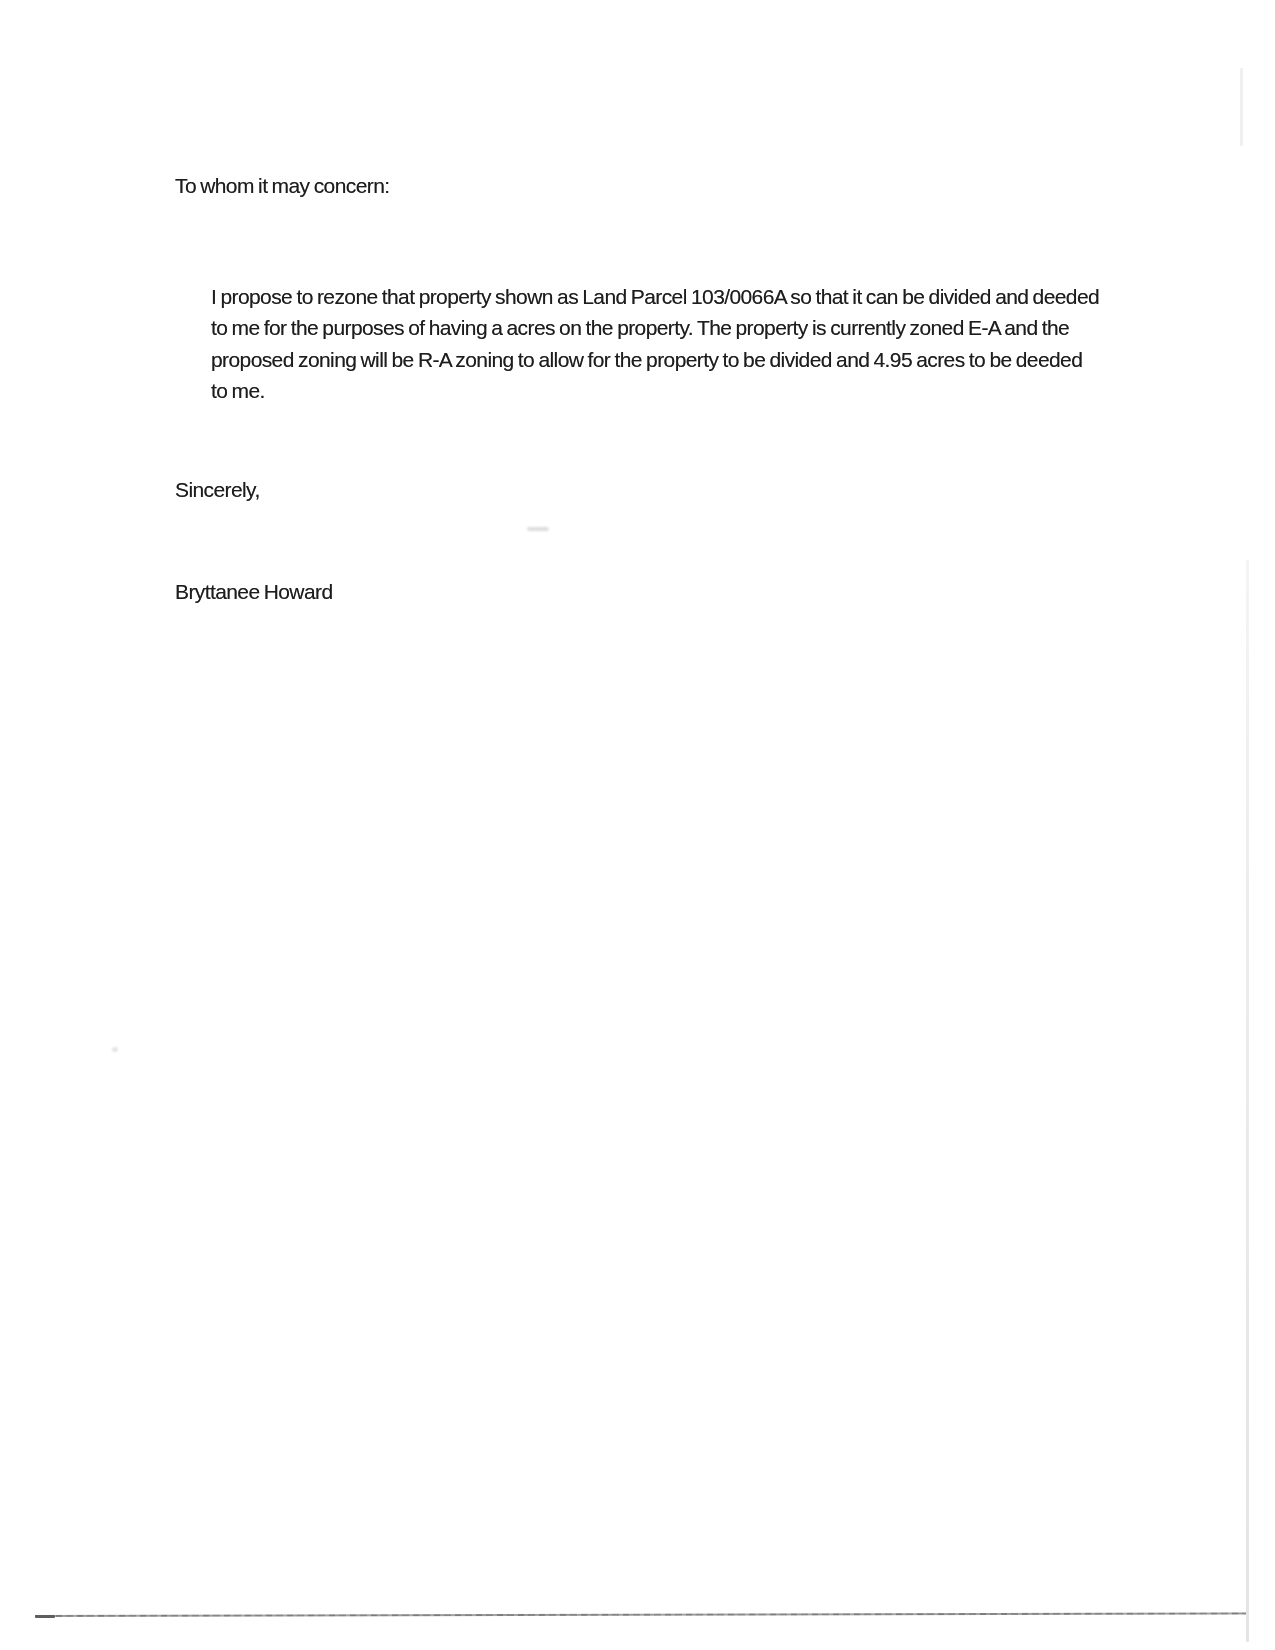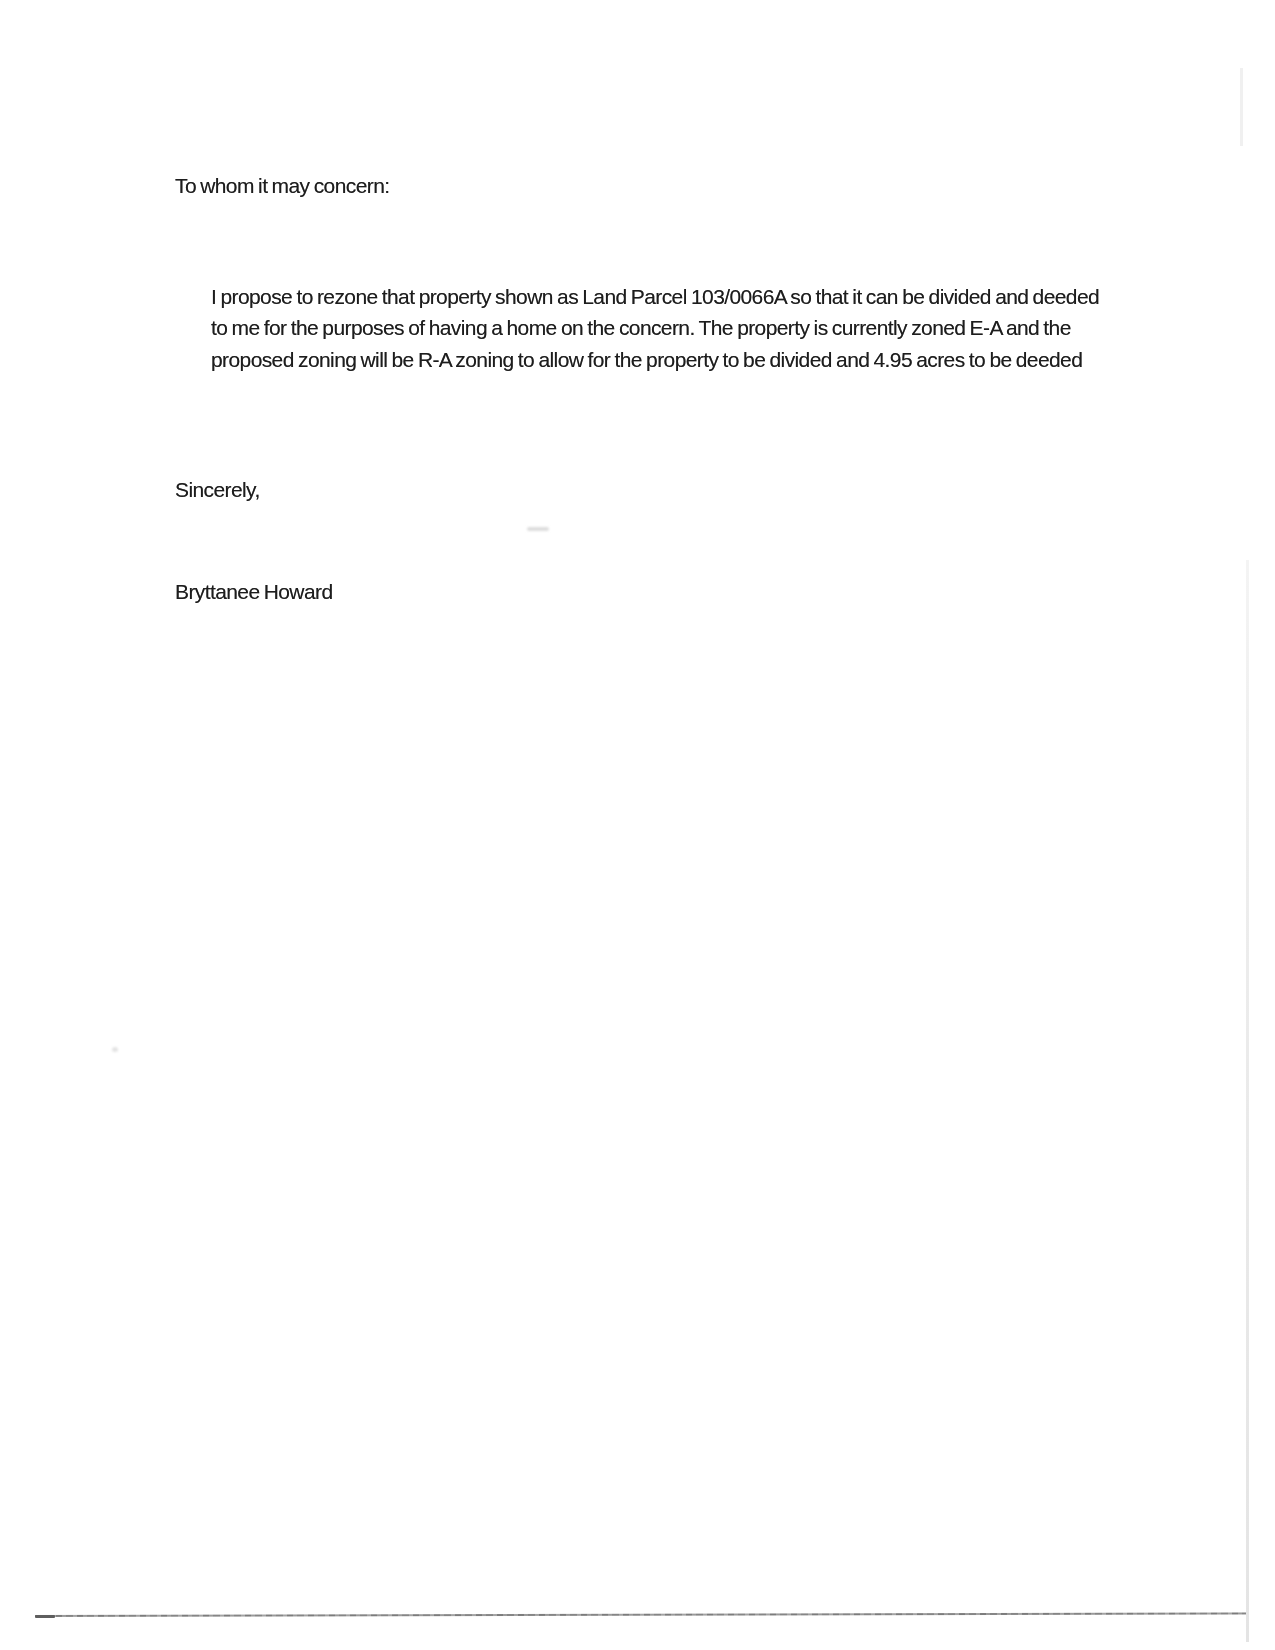--- a/index.html
+++ b/index.html
@@ -102,22 +102,23 @@
 </style>
 </head>
 <body>
 
 <div class="page">
 
   <div class="scan-text greeting">To whom it may concern:</div>
 
   <div class="scan-text paragraph">
     <div class="body-line">I propose to rezone that property shown as Land Parcel 103/0066A so that it can be divided and deeded</div>
-    <div class="body-line">to me for the purposes of having a home on the concern. The property is currently zoned E-A and the</div>
+    <div class="body-line">to me for the purposes of having a acres on the property. The property is currently zoned E-A and the</div>
     <div class="body-line">proposed zoning will be R-A zoning to allow for the property to be divided and 4.95 acres to be deeded</div>
+    <div class="body-line">to me.</div>
   </div>
 
   <div class="scan-text signoff">Sincerely,</div>
 
   <div class="scan-text signature">Bryttanee Howard</div>
 
   <div class="bottom-scan-line"></div>
   <div class="bottom-scan-line-tick"></div>
   <div class="edge-line-upper"></div>
   <div class="edge-line-lower"></div>

